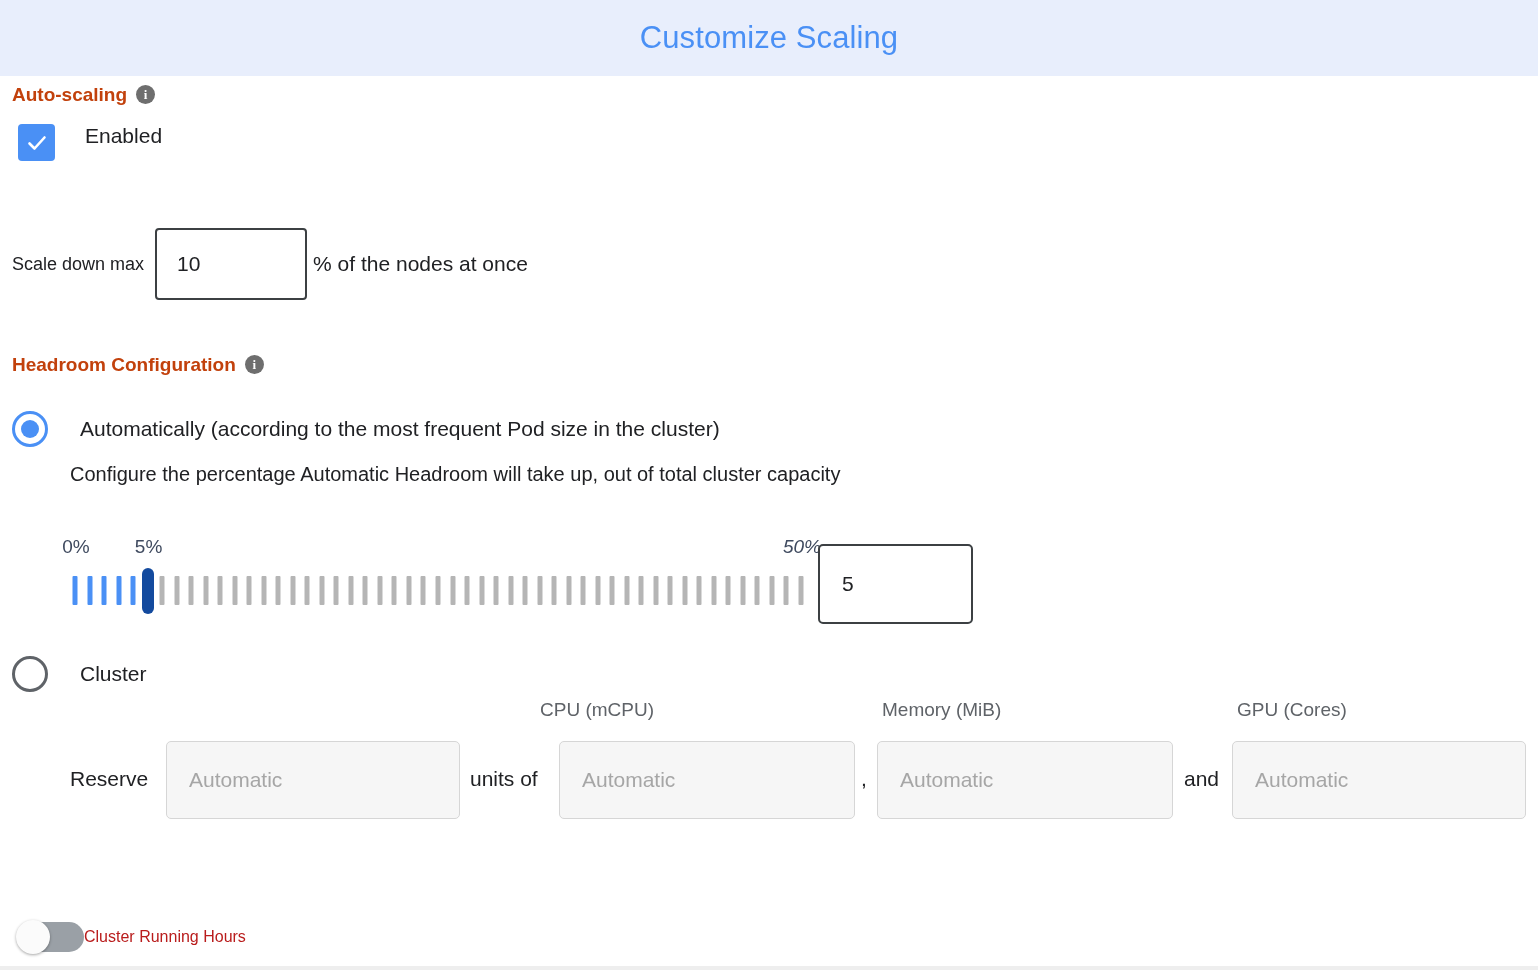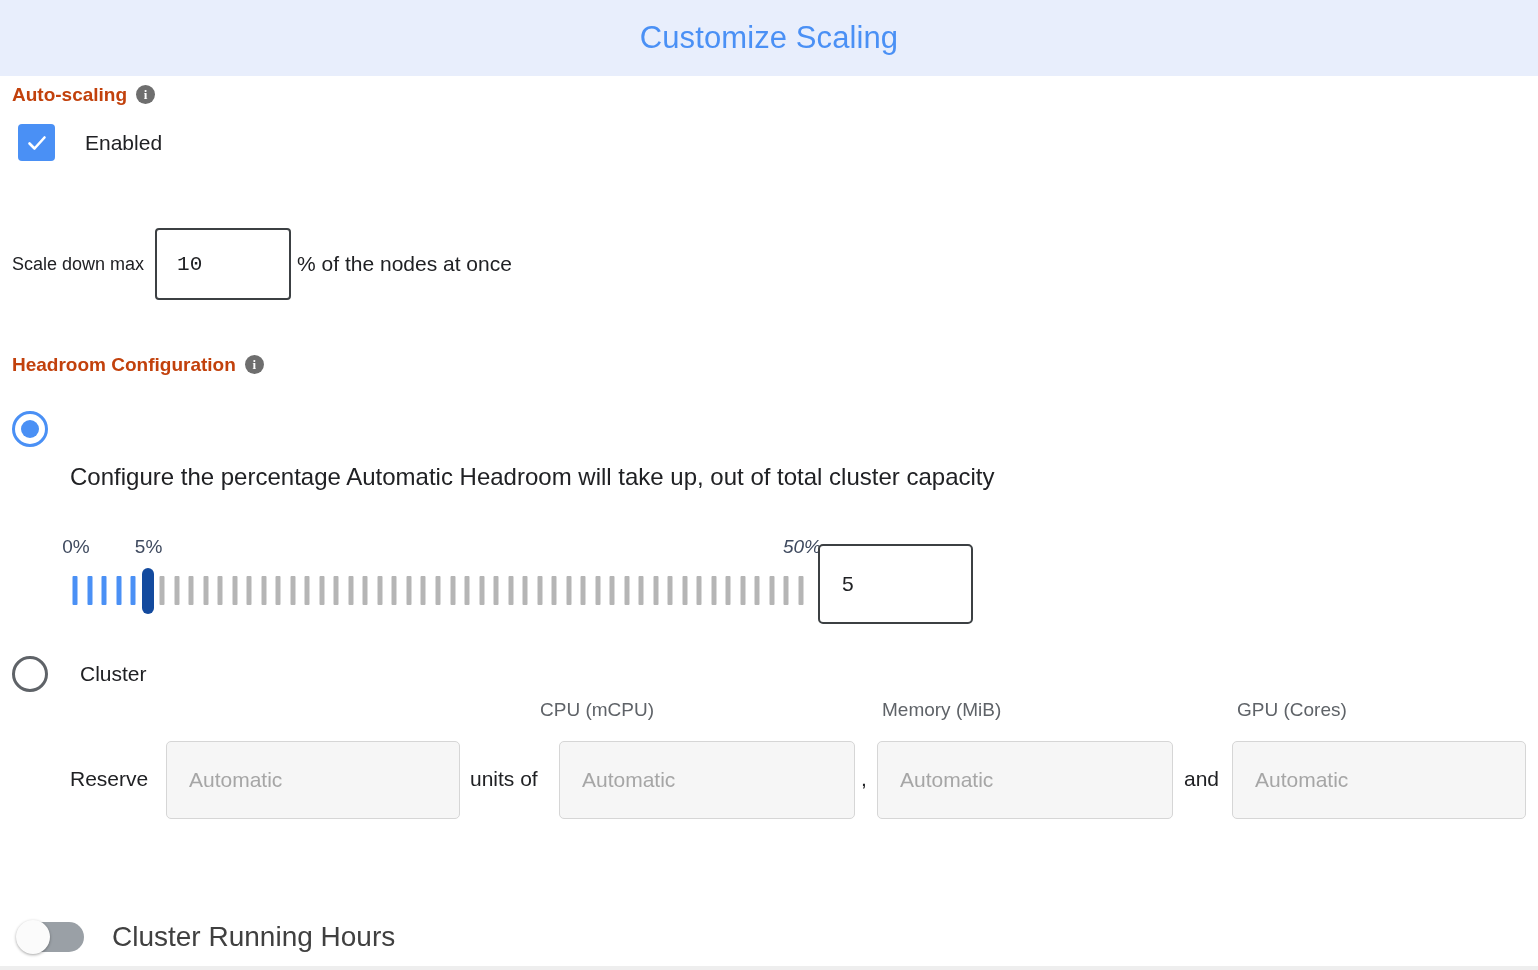--- a/index.html
+++ b/index.html
@@ -60,21 +60,21 @@
 
   
   .autoscaling-head {
     position: absolute;
     left: 12px; top: 84px;
     display: flex; align-items: center;
   }
   .enabled-row {
     position: absolute;
     left: 12px; top: 124px;
-    display: flex; align-items: center; padding-left: 6px;
+    display: flex;  padding-left: 6px;
   }
   .checkbox {
     width: 37px; height: 37px;
     background: #4a90f5;
     border-radius: 4px;
     display: flex; align-items: center; justify-content: center;
     flex: none;
   }
   .checkbox svg { display: block; }
   .enabled-label {
@@ -90,25 +90,25 @@
     display: flex;
     align-items: center;
     height: 72px;
   }
   .scaledown-label {
     font-size: 18px;
     color: #202124;
     margin-right: 11px;
   }
   .text-input-outlined {
-    width: 136px; height: 72px;
+    width: 152px; height: 72px;
     border: 2px solid #3c4043;
     border-radius: 4px;
     background: #ffffff;
-    font-family: Liberation Mono, monospace;
+    font-family: Liberation Sans, sans-serif;
     font-size: 21px;
     color: #202124;
     padding: 0 20px;
     outline: none;
   }
   .scaledown-suffix {
     font-size: 21px;
     color: #202124;
     margin-left: 6px;
   }
@@ -141,21 +141,21 @@
     border: 3px solid #5f6368;
   }
   .radio-label {
     margin-left: 32px;
     font-size: 21px;
     color: #202124;
   }
   .radio-sublabel {
     position: absolute;
     left: 70px; top: 463px;
-    font-size: 24px;
+    font-size: 20px;
     color: #202124;
   }
 
   
   .slider-wrap {
     position: absolute;
     left: 72px; top: 536px;
     width: 730px;
   }
   .slider-labels {
@@ -269,23 +269,22 @@
   }
   .toggle .knob {
     position: absolute;
     left: 0; top: 0;
     width: 34px; height: 34px;
     border-radius: 50%;
     background: #fbfbfb;
     box-shadow: 0 1px 3px rgba(0,0,0,0.35);
   }
   .toggle-label {
-    margin-left: 28px;
-    font-size: 28px;
-    color: #404040;
+    font-size: 16px;
+    color: #b91c1c;
   }
   .bottom-rule {
     position: absolute;
     left: 0; bottom: 0;
     width: 1538px; height: 4px;
     background: #eeeeee;
   }
 </style>
 </head>
 <body>
@@ -316,20 +315,21 @@
 
 <div class="headroom-head">
   <span class="section-label">Headroom Configuration</span>
   <span class="info-icon">i</span>
 </div>
 
 <div class="radio-row-auto">
   <span class="radio">
       <span class="dot"></span>
     </span>
+  <span class="radio-label">Automatically (according to the most frequent Pod size in the cluster)</span>
 </div>
 <div class="radio-sublabel">Configure the percentage Automatic Headroom will take up, out of total cluster capacity</div>
 
 <div class="slider-wrap">
   <div class="slider-labels">
     <span class="slider-tick-label" id="lbl-min" style="left: 4px;">0%</span>
     <span class="slider-tick-label" id="lbl-cur" style="left: 76.6px;">5%</span>
     <span class="slider-tick-label" id="lbl-max" style="left: 730px; font-style: italic;">50%</span>
   </div>
   <div class="slider-track" id="slider-track">

